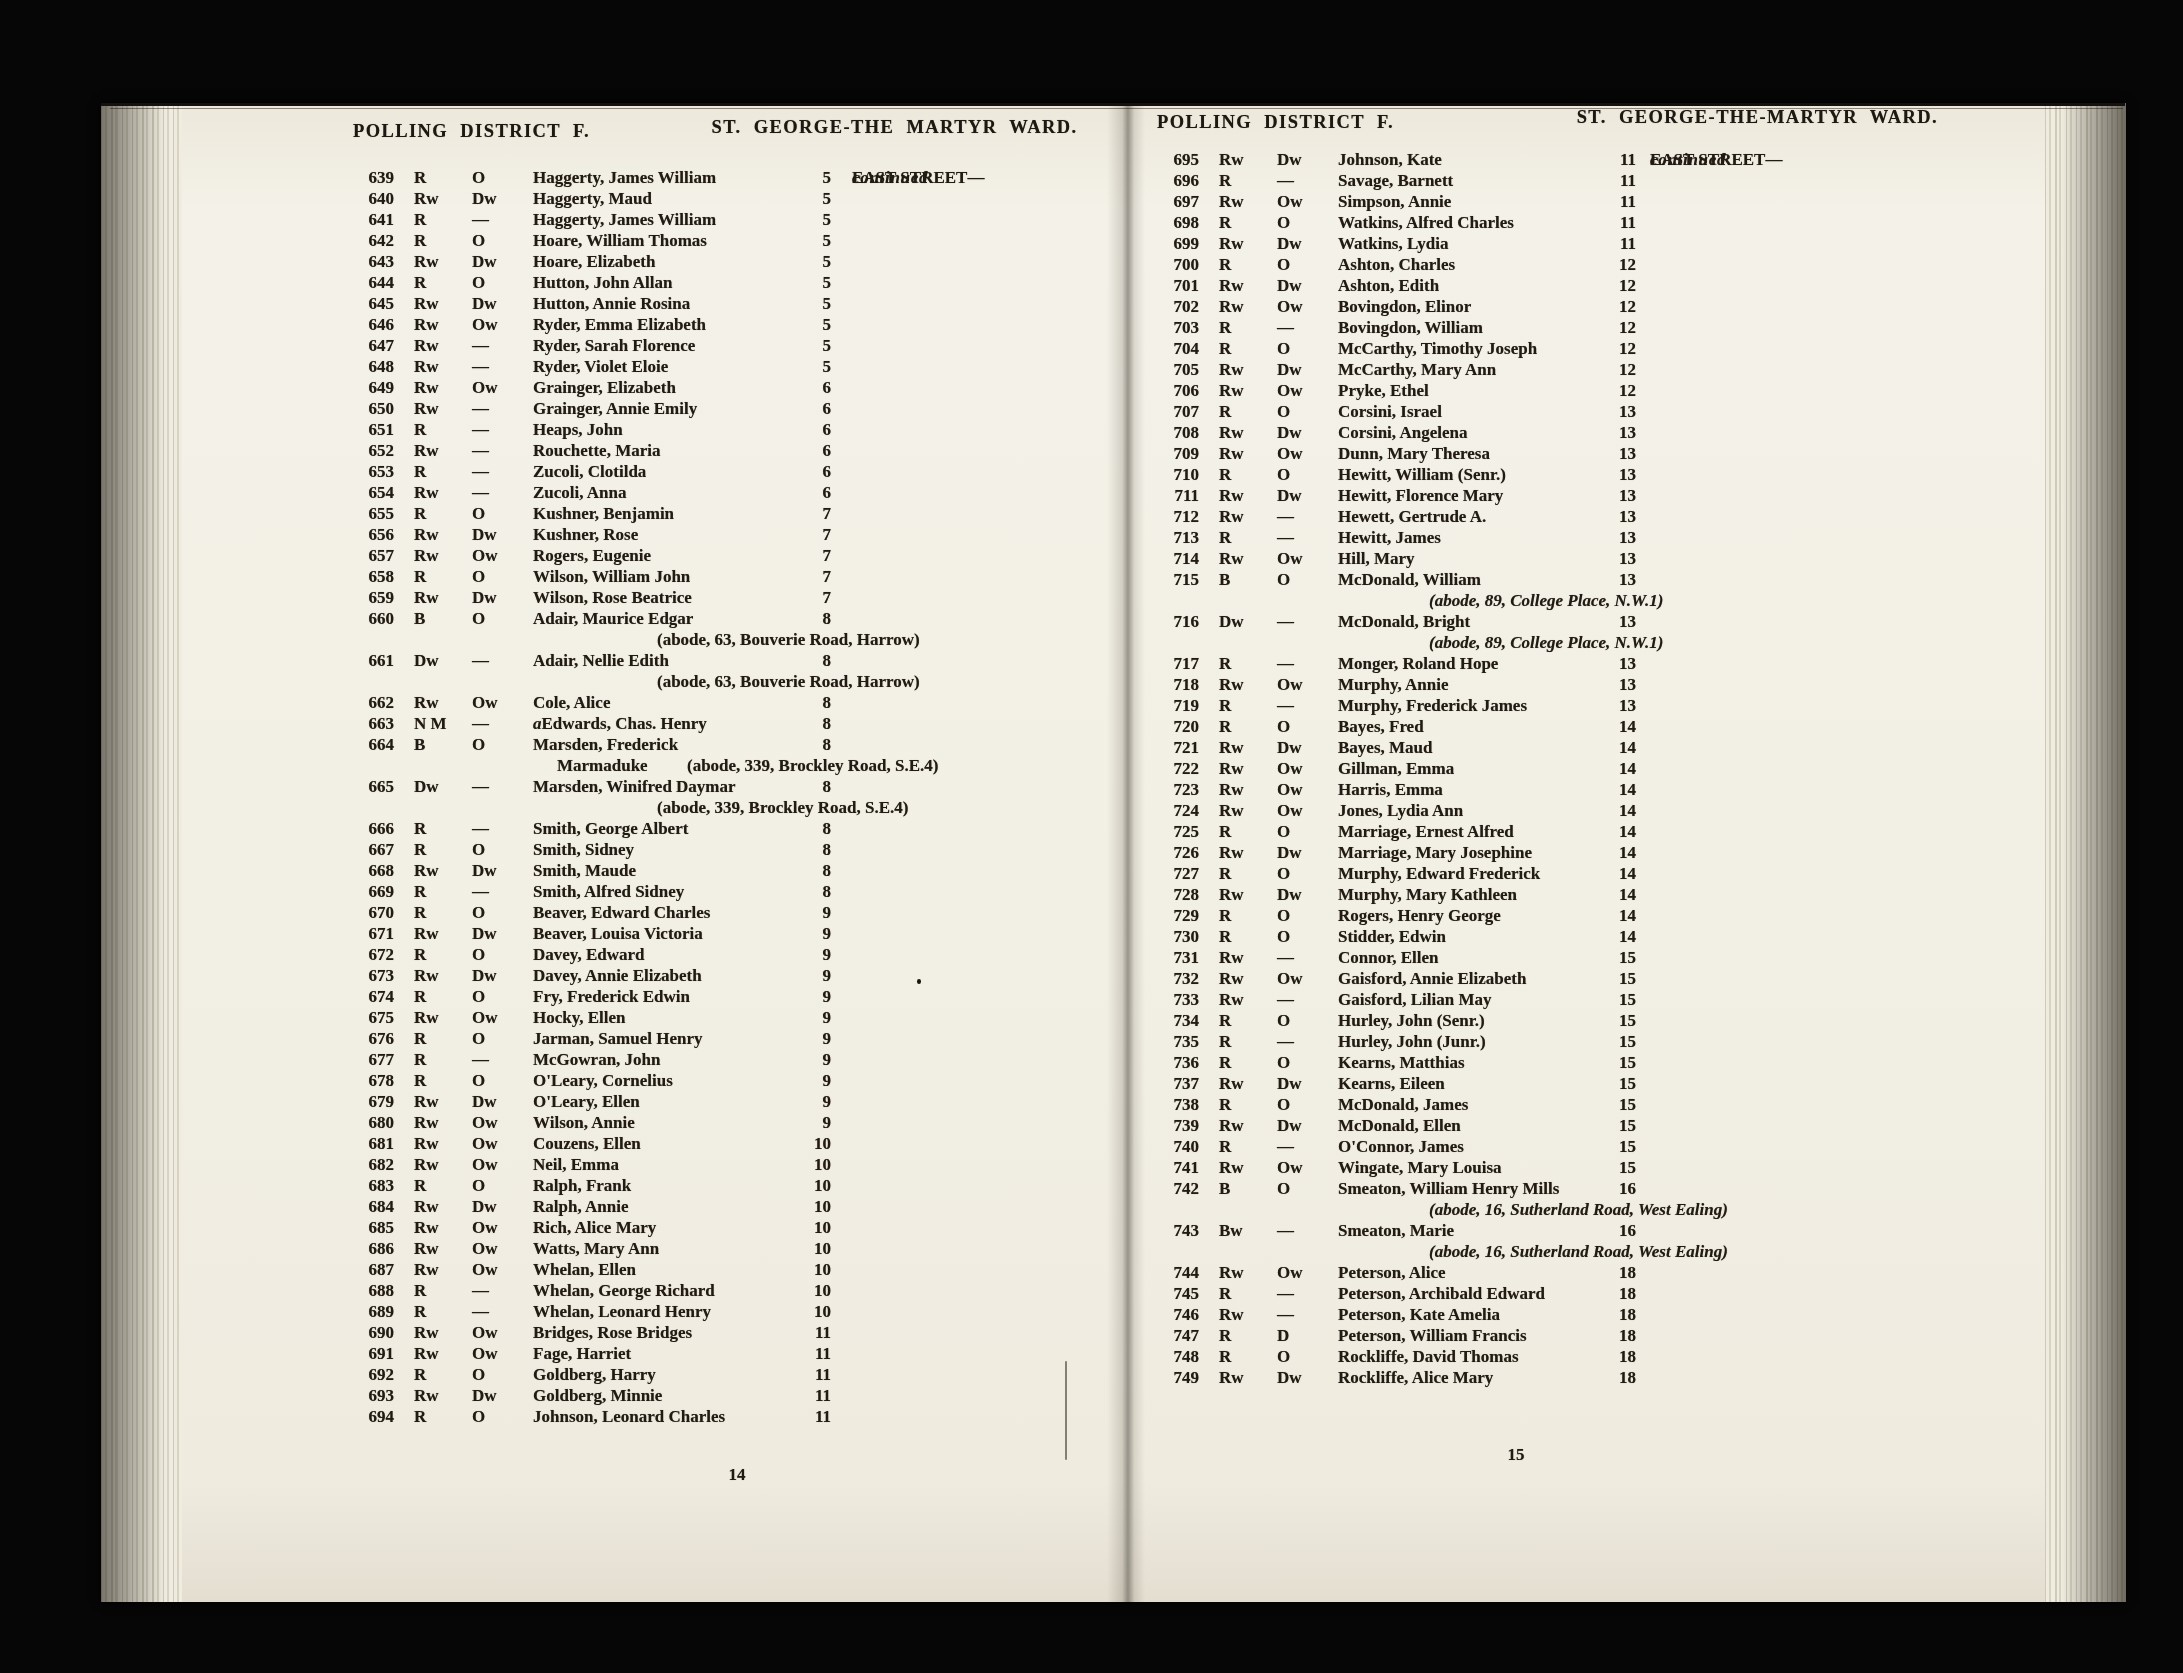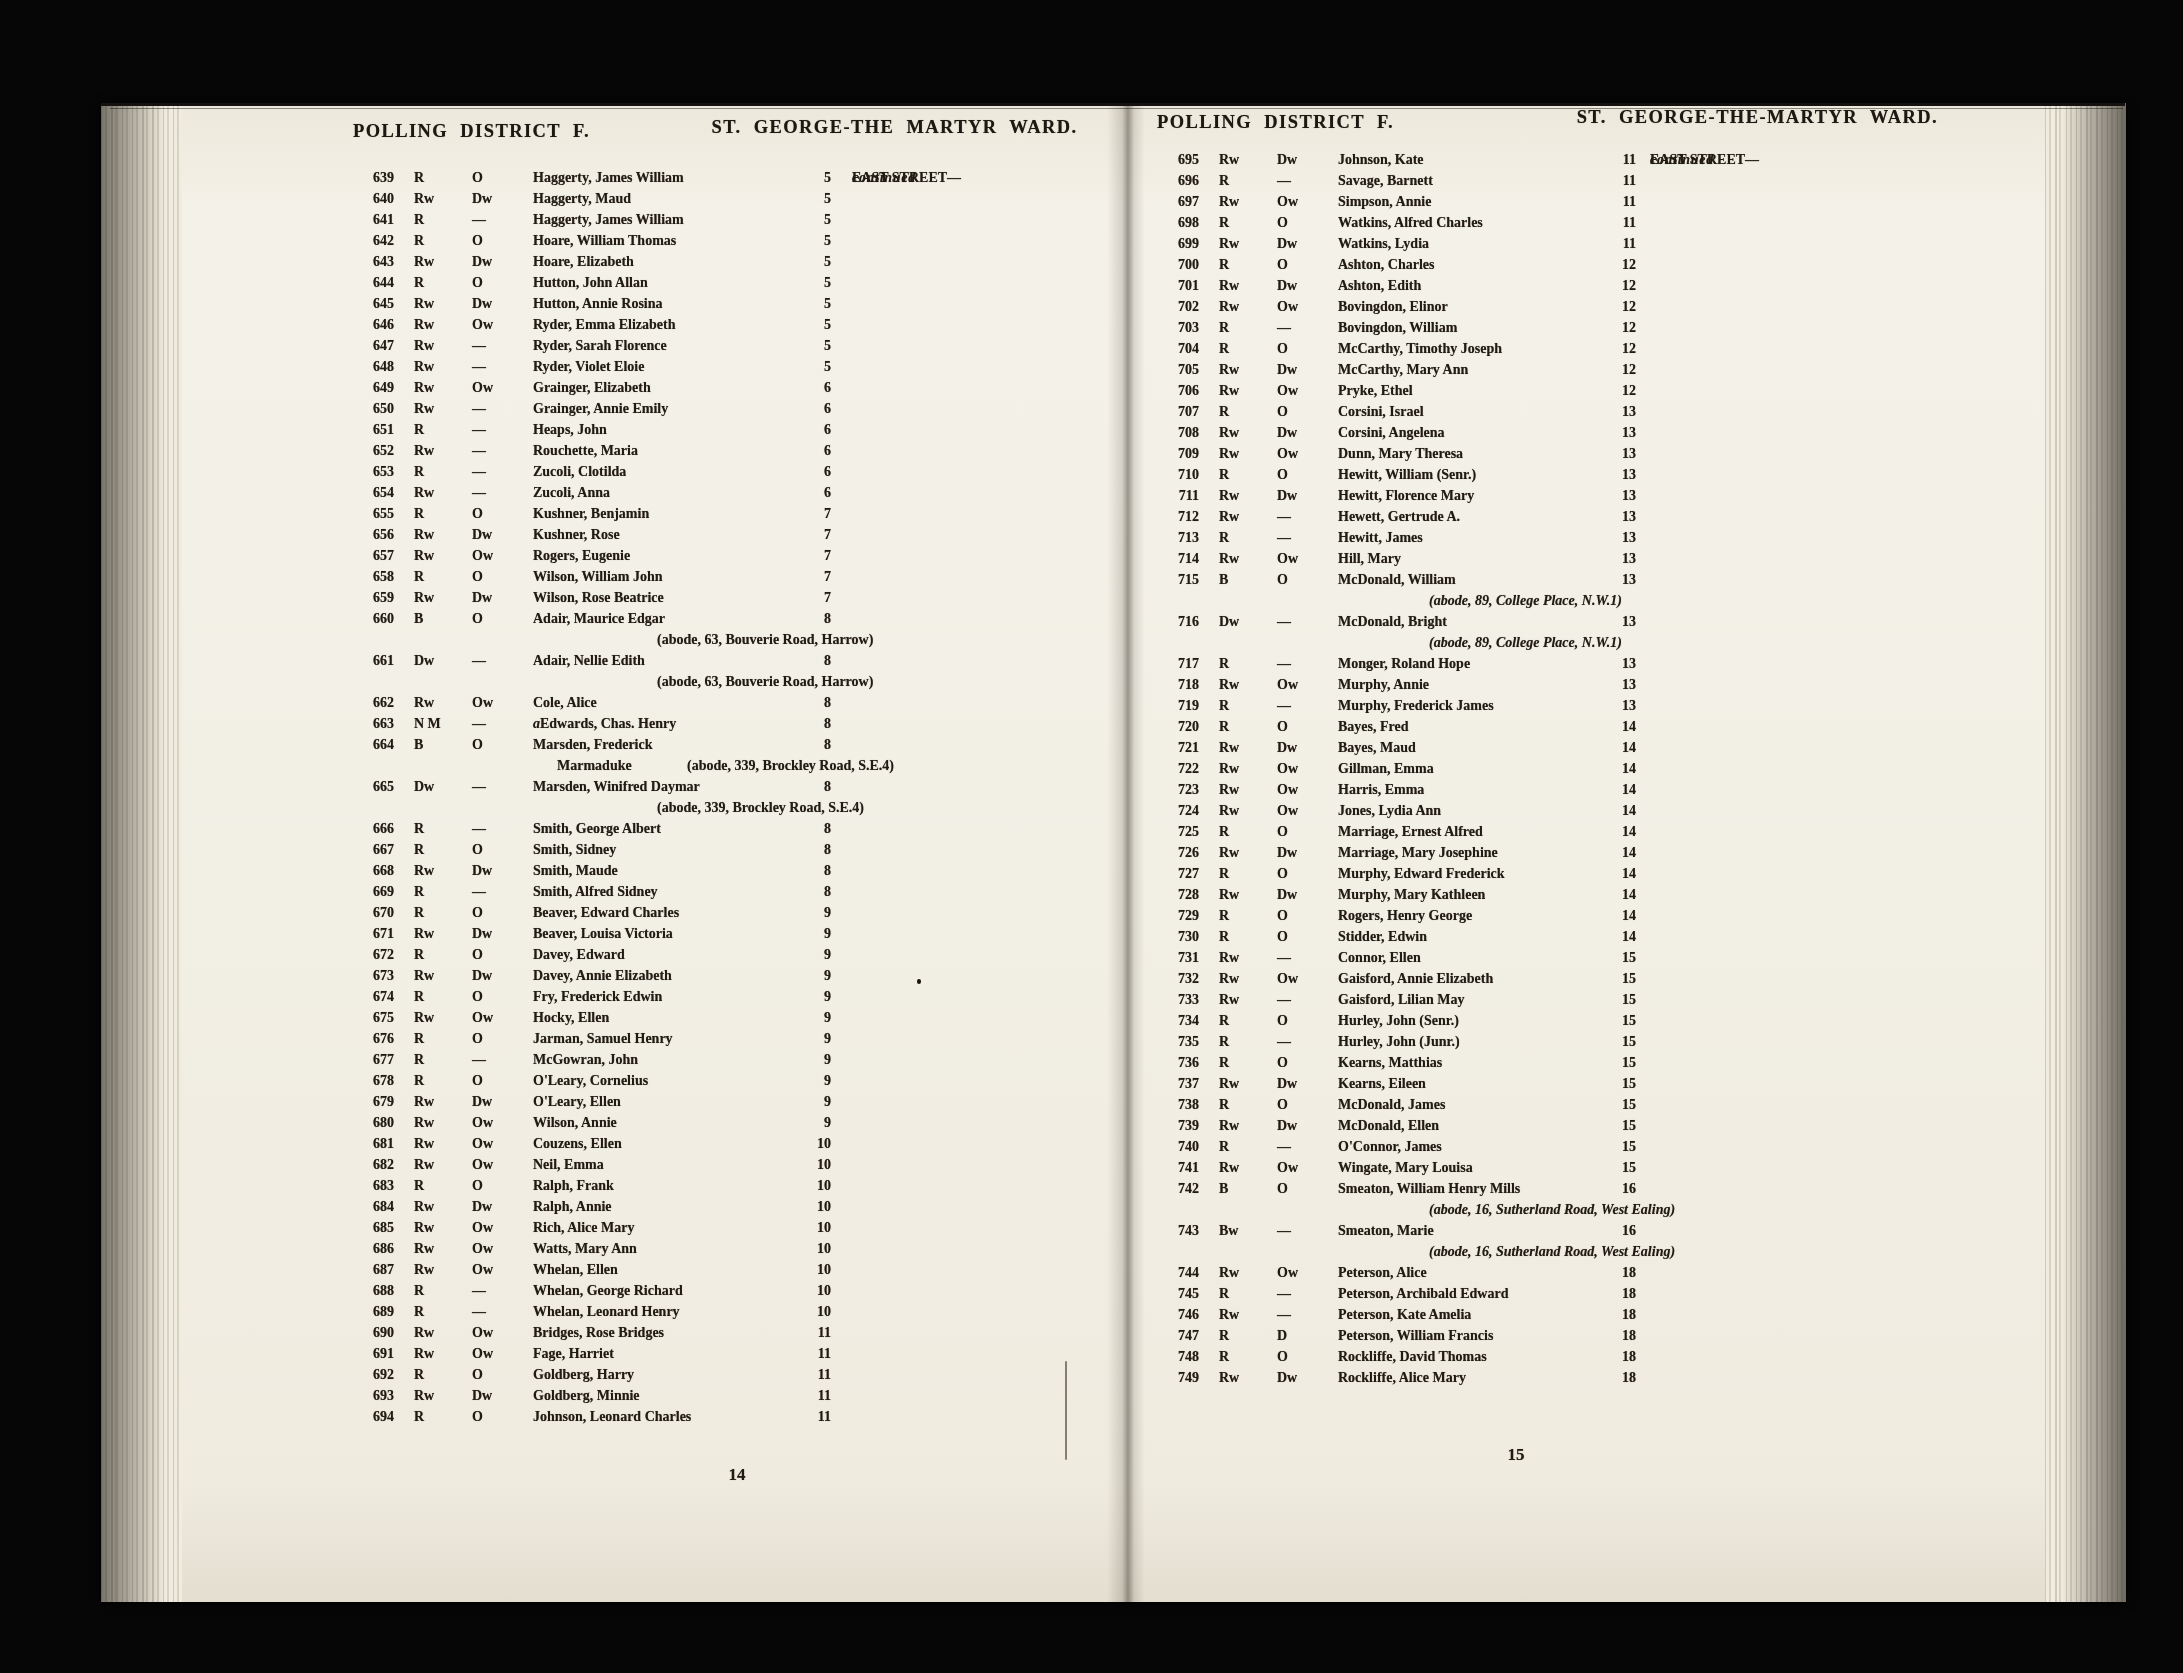--- a/index.html
+++ b/index.html
@@ -22,21 +22,21 @@
 
   .gutter{position:absolute;left:1107px;top:103px;width:38px;height:1499px;
         background:linear-gradient(90deg,rgba(0,0,0,0),rgba(40,32,20,.16) 40%,rgba(30,24,14,.42) 55%,rgba(40,32,20,.12) 72%,rgba(0,0,0,0));}
   .crease{position:absolute;left:1065px;top:1361px;width:2.1px;height:99px;background:rgba(25,18,10,.5);border-radius:1.4px;}
   .dot{position:absolute;left:917px;top:979px;width:4.1px;height:4.8px;background:#1a140c;border-radius:50%;}
 
   .hdr{position:absolute;font-size:18.5px;font-weight:700;letter-spacing:1.4px;word-spacing:6.2px;
        color:#1d1812;white-space:nowrap;text-shadow:0 0 0.7px rgba(25,18,8,.55);}
   .hdr.ra{text-align:right;}
 
-  .rows{position:absolute;width:857px;font-size:14px;font-weight:700;
+  .rows{position:absolute;width:857px;font-size:17px;font-weight:700;
         text-shadow:0 0 0.7px rgba(25,18,8,.5);}
   .row{position:relative;height:21px;line-height:21px;white-space:nowrap;}
   .row span{position:absolute;top:0;}
   .c-num{left:0;width:58px;text-align:right;}
   .c-s1{left:78px;}
   .c-s2{left:136px;}
   .c-name{left:197px;}
   .c-house{left:432px;width:63px;text-align:right;}
   .c-street{left:516px;}
   .pR .c-street{left:509px;}

